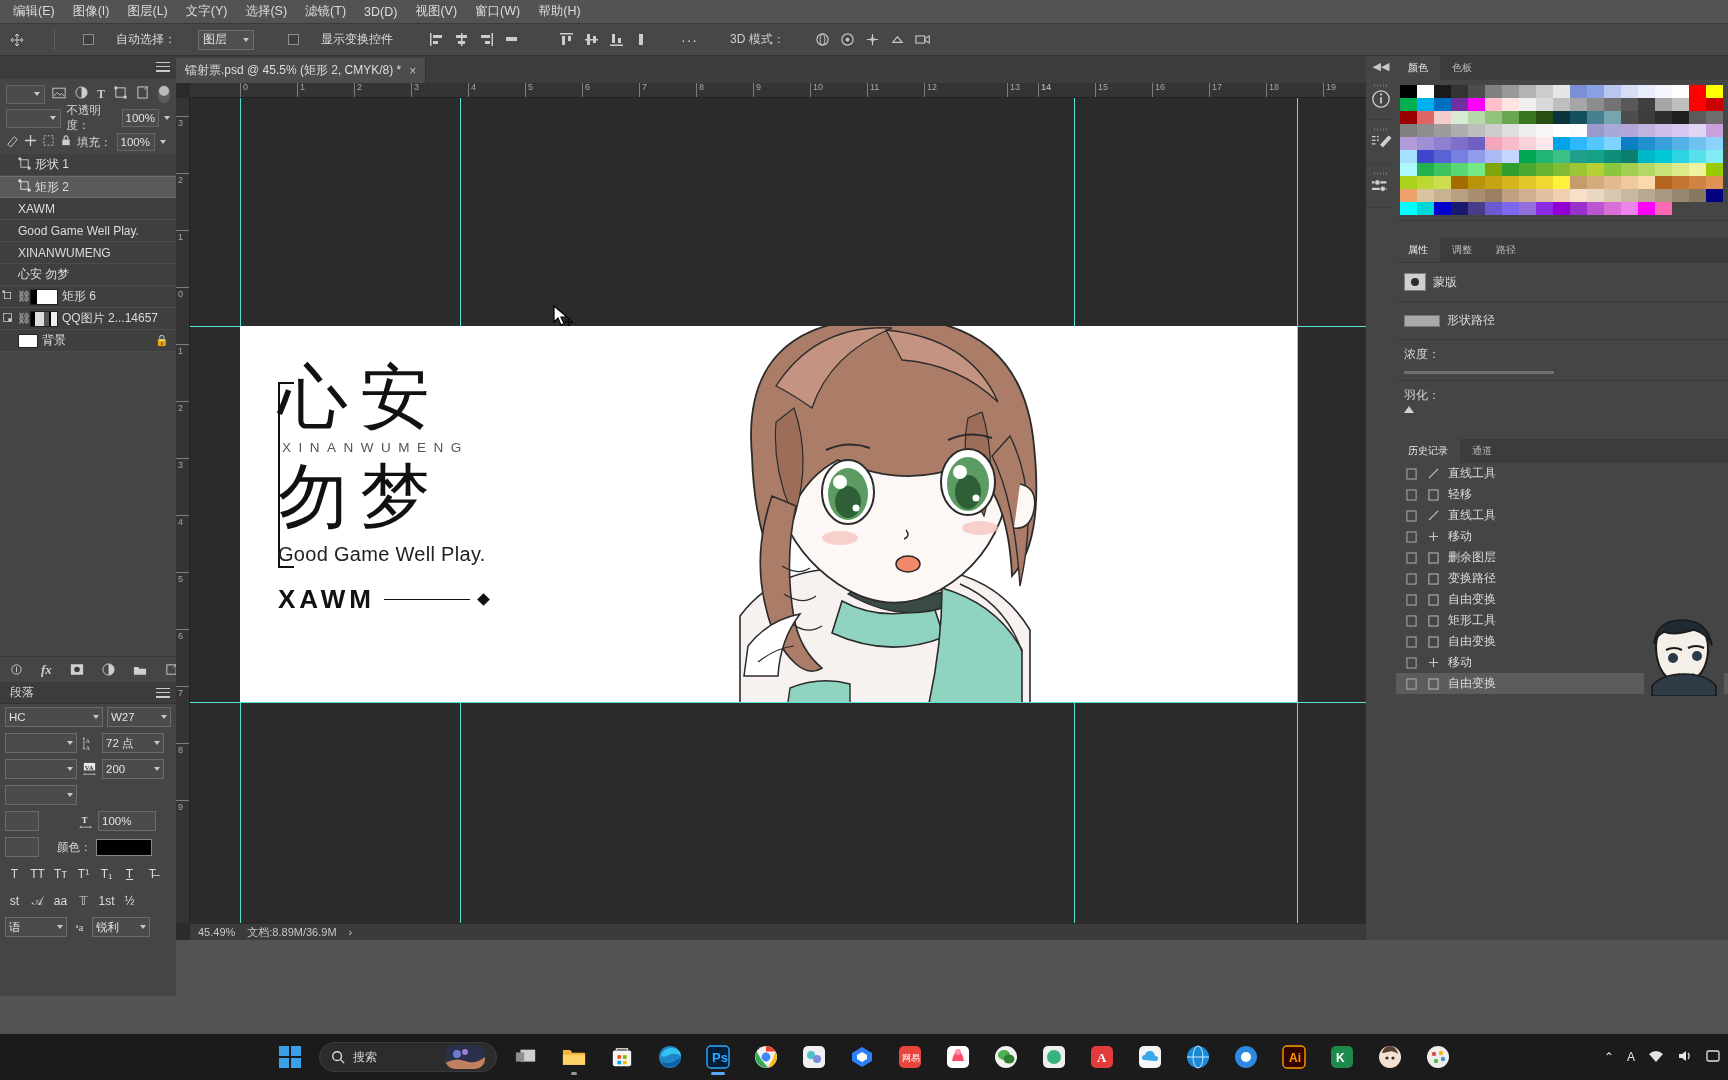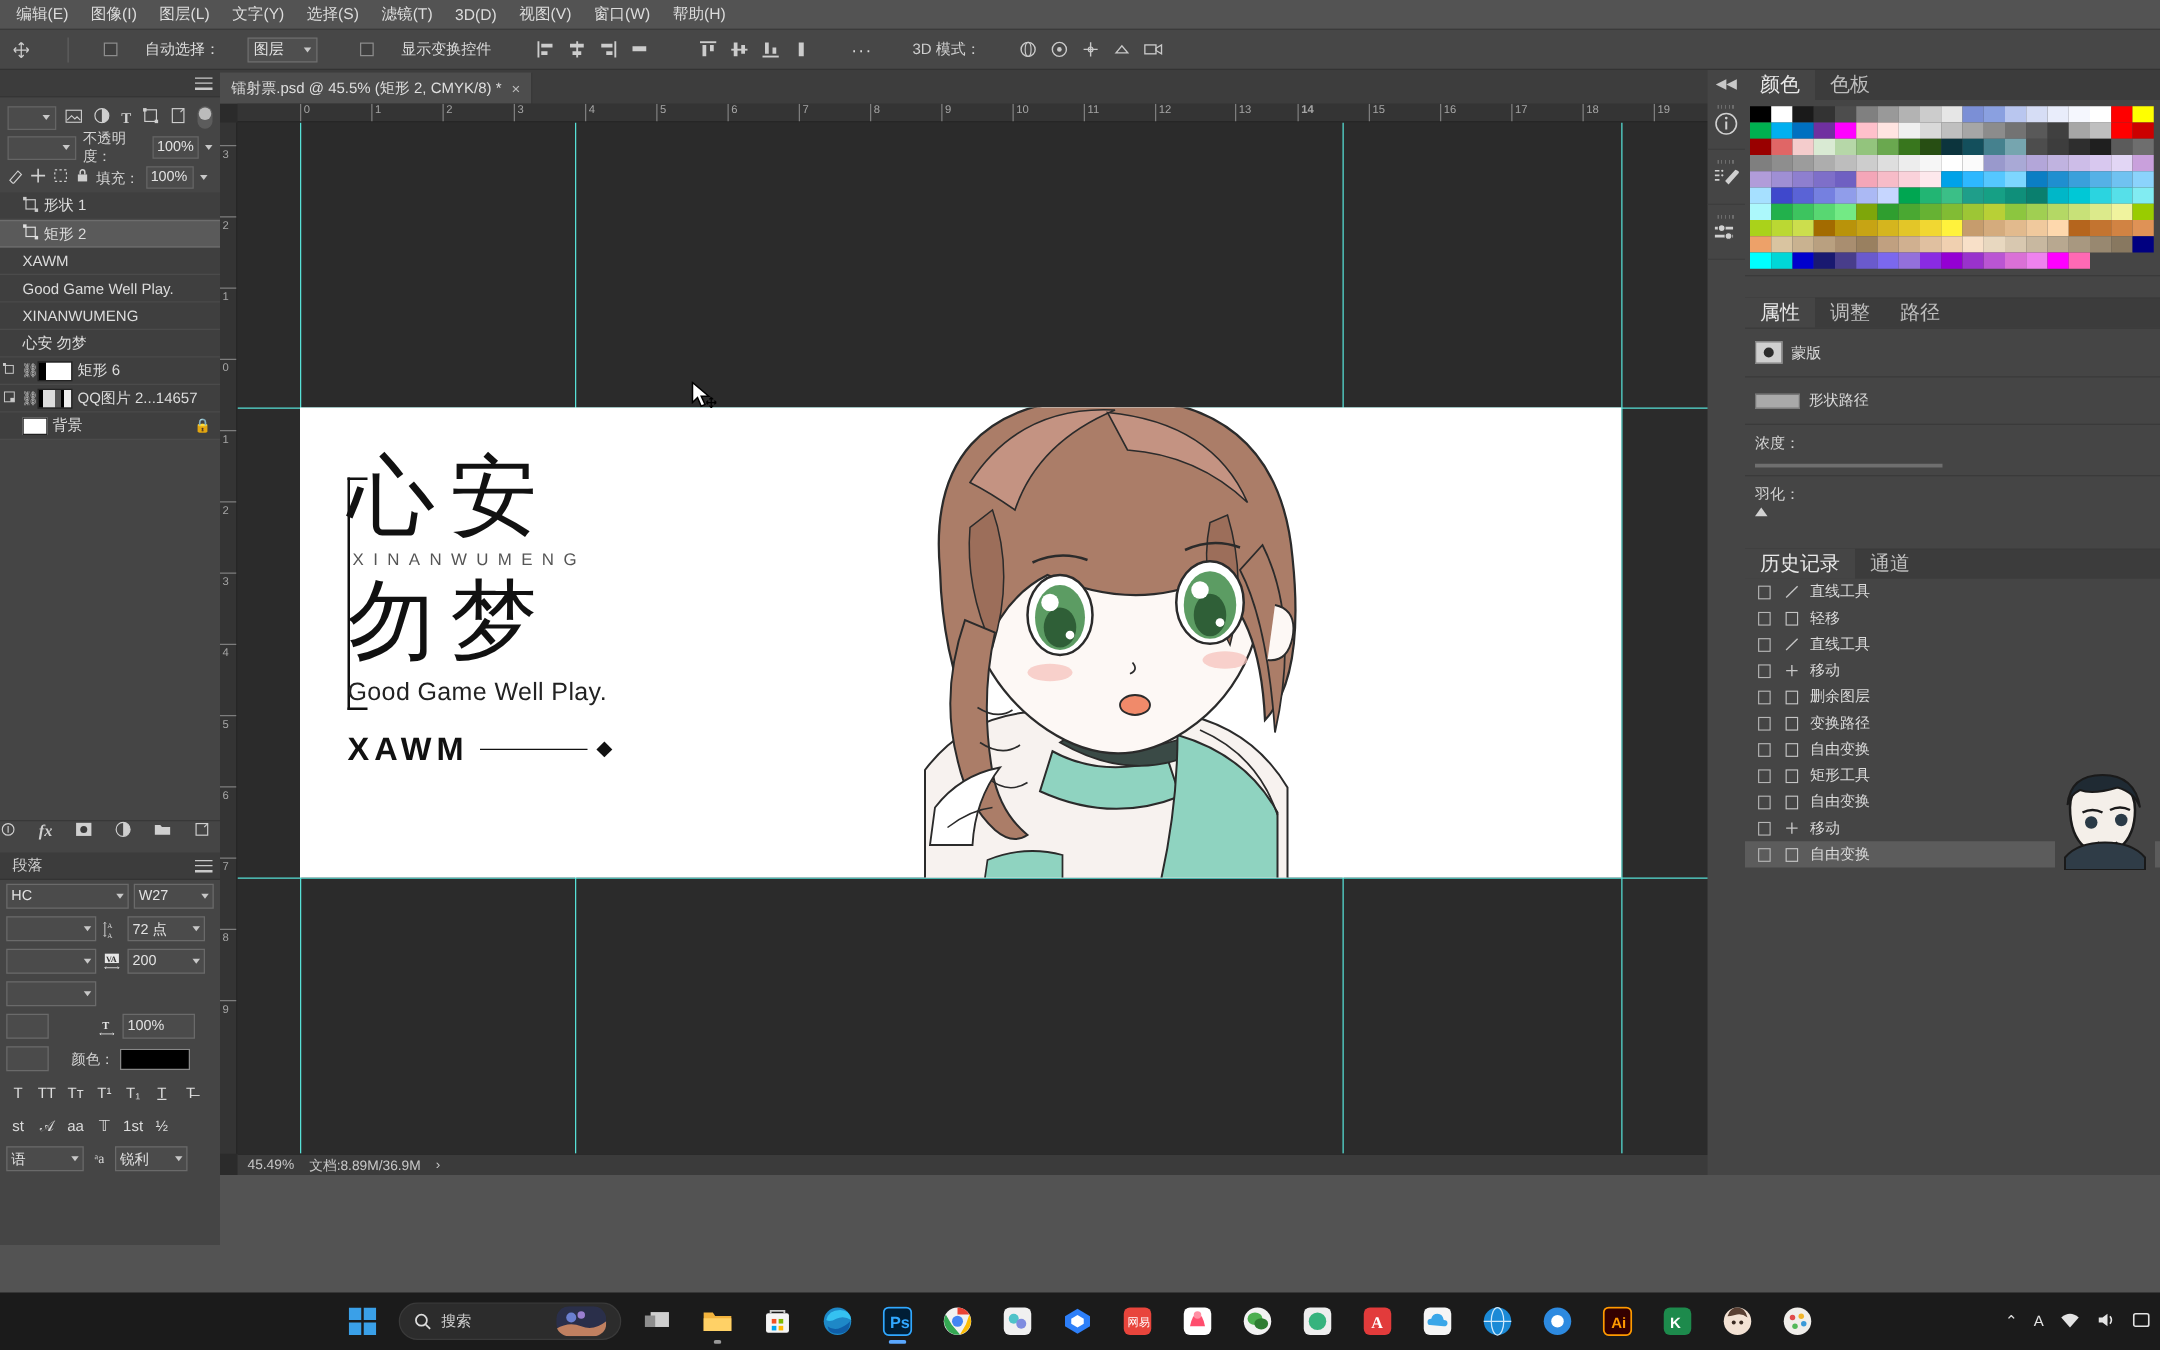--- a/index.html
+++ b/index.html
@@ -59,21 +59,21 @@
 
   .layer-list { background: #3f3f3f; }
   .layer-item { height: 22px; display: flex; align-items: center; gap: 4px; padding: 0 4px 0 2px; border-bottom: 1px solid #4b4b4b; font-size: 12px; color: #dcdcdc; position: relative; }
   .layer-item.selected { background: #5a5a5a; border-top: 1px solid #6d6d6d; border-bottom: 1px solid #6d6d6d; }
   .layer-item .eye { width: 12px; display:flex; align-items:center; justify-content:center; }
   .lthumb { width: 28px; height: 16px; border: 1px solid #222; background: #fff; flex: 0 0 auto; }
   .link-ic { width: 9px; color: #cfcfcf; font-size: 11px; }
   .mask-th { width: 28px; height: 16px; border: 1px solid #222; background: linear-gradient(90deg,#000 0 22%,#fff 22% 100%); }
   .lock-ic { margin-left: auto; color: #c8c8c8; font-size: 11px; padding-right: 3px; }
 
-  .layers-bottom { position: absolute; left: 0; top: 600px; width: 176px; height: 26px; background: #454545; border-top: 1px solid #383838; display: flex; align-items: flex-start; gap: 18px; padding-left: 0; }
+  .layers-bottom { position: absolute; left: 0; top: 600px; width: 176px; height: 26px; background: #454545; border-top: 1px solid #383838; display: flex; align-items: center; gap: 18px; padding-left: 10px; }
   .lb-ic { color: #cfcfcf; display: flex; align-items: center; justify-content: center; }
 
   .char-panel { position: absolute; left: 0; top: 626px; width: 176px; height: 314px; background: #454545; }
   .char-tabs { height: 22px; background: #3c3c3c; display: flex; align-items: center; border-bottom: 1px solid #333; }
   .char-tab { padding: 0 10px; height: 22px; display: flex; align-items: center; font-size: 12px; color: #cfcfcf; }
   .crow { display: flex; align-items: center; gap: 4px; padding: 3px 5px; }
   .cfield { height: 20px; background: #4b4b4b; border: 1px solid #6a6a6a; display: flex; align-items: center; justify-content: space-between; padding: 0 3px; font-size: 11.5px; color: #e2e2e2; }
   .cicon { width: 17px; height: 17px; display: flex; align-items: center; justify-content: center; color: #d8d8d8; font-size: 11px; }
   .swatch-black { width: 56px; height: 17px; background: #000; border: 1px solid #888; }
   .tbtn-row { display: flex; gap: 4px; padding: 4px 5px; align-items: center; }
@@ -113,21 +113,21 @@
   .statusbar { position: absolute; left: 14px; bottom: 0; right: 0; height: 17px; background: #3b3b3b; display: flex; align-items: center; gap: 12px; padding-left: 8px; font-size: 11px; color: #c8c8c8; border-top: 1px solid #2a2a2a; }
 
   
   .right-rail { position: absolute; left: 1366px; top: 56px; width: 30px; height: 884px; background: #454545; }
   .collapse-btn { height: 20px; display: flex; align-items: center; justify-content: center; color: #c8c8c8; font-size: 11px; }
   .rail-ic { height: 44px; display: flex; align-items: center; justify-content: center; color: #d0d0d0; border-bottom: 1px solid #3d3d3d; }
   .rail-grip { width: 14px; height: 3px; background: repeating-linear-gradient(90deg,#6d6d6d 0 1px,transparent 1px 3px); margin: 0 auto 2px; }
 
   .right-dock { position: absolute; left: 1396px; top: 56px; width: 332px; height: 884px; background: #454545; }
   .rtabs { height: 24px; background: #3c3c3c; display: flex; align-items: flex-end; }
-  .rtab { padding: 0 12px; height: 24px; display: flex; align-items: center; font-size: 16px; color: #bdbdbd; }
+  .rtab { padding: 0 12px; height: 24px; display: flex; align-items: center; font-size: 10px; color: #bdbdbd; }
   .rtab.active { background: #454545; color: #e8e8e8; }
   .swatch-grid { padding: 5px 4px; display: flex; flex-wrap: wrap; width: 332px; }
   .sw { width: 17px; height: 13px; }
   .prop-section { border-top: 1px solid #3a3a3a; padding: 6px 8px; }
   .prop-row { display: flex; align-items: center; gap: 7px; padding: 4px 0; font-size: 12px; color: #d8d8d8; }
   .mask-icon { width: 22px; height: 18px; background: #cfcfcf; border: 1px solid #7d7d7d; display: flex; align-items: center; justify-content: center; }
   .mask-icon i { width: 8px; height: 8px; border-radius: 50%; background: #2c2c2c; display: block; }
   .pathbar { width: 36px; height: 12px; background: #a9a9a9; border: 1px solid #777; }
   .slider { height: 3px; background: #6f6f6f; margin-top: 8px; width: 150px; }
   .slider-knob { width: 0; height: 0; border-left: 5px solid transparent; border-right: 5px solid transparent; border-bottom: 7px solid #d2d2d2; margin-top: 2px; }
@@ -588,21 +588,21 @@
         </div>
         <div class="rtick" style="left: 620px;">
           <span>10</span>
         </div>
         <div class="rtick" style="left: 677px;">
           <span>11</span>
         </div>
         <div class="rtick" style="left: 734px;">
           <span>12</span>
         </div>
-        <div class="rtick" style="left: 798px;">
+        <div class="rtick" style="left: 817px;">
           <span>13</span>
         </div>
         <div class="rtick" style="left: 848px; font-weight: bold;">
           <span>14</span>
         </div>
         <div class="rtick" style="left: 905px;">
           <span>15</span>
         </div>
         <div class="rtick" style="left: 962px;">
           <span>16</span>

